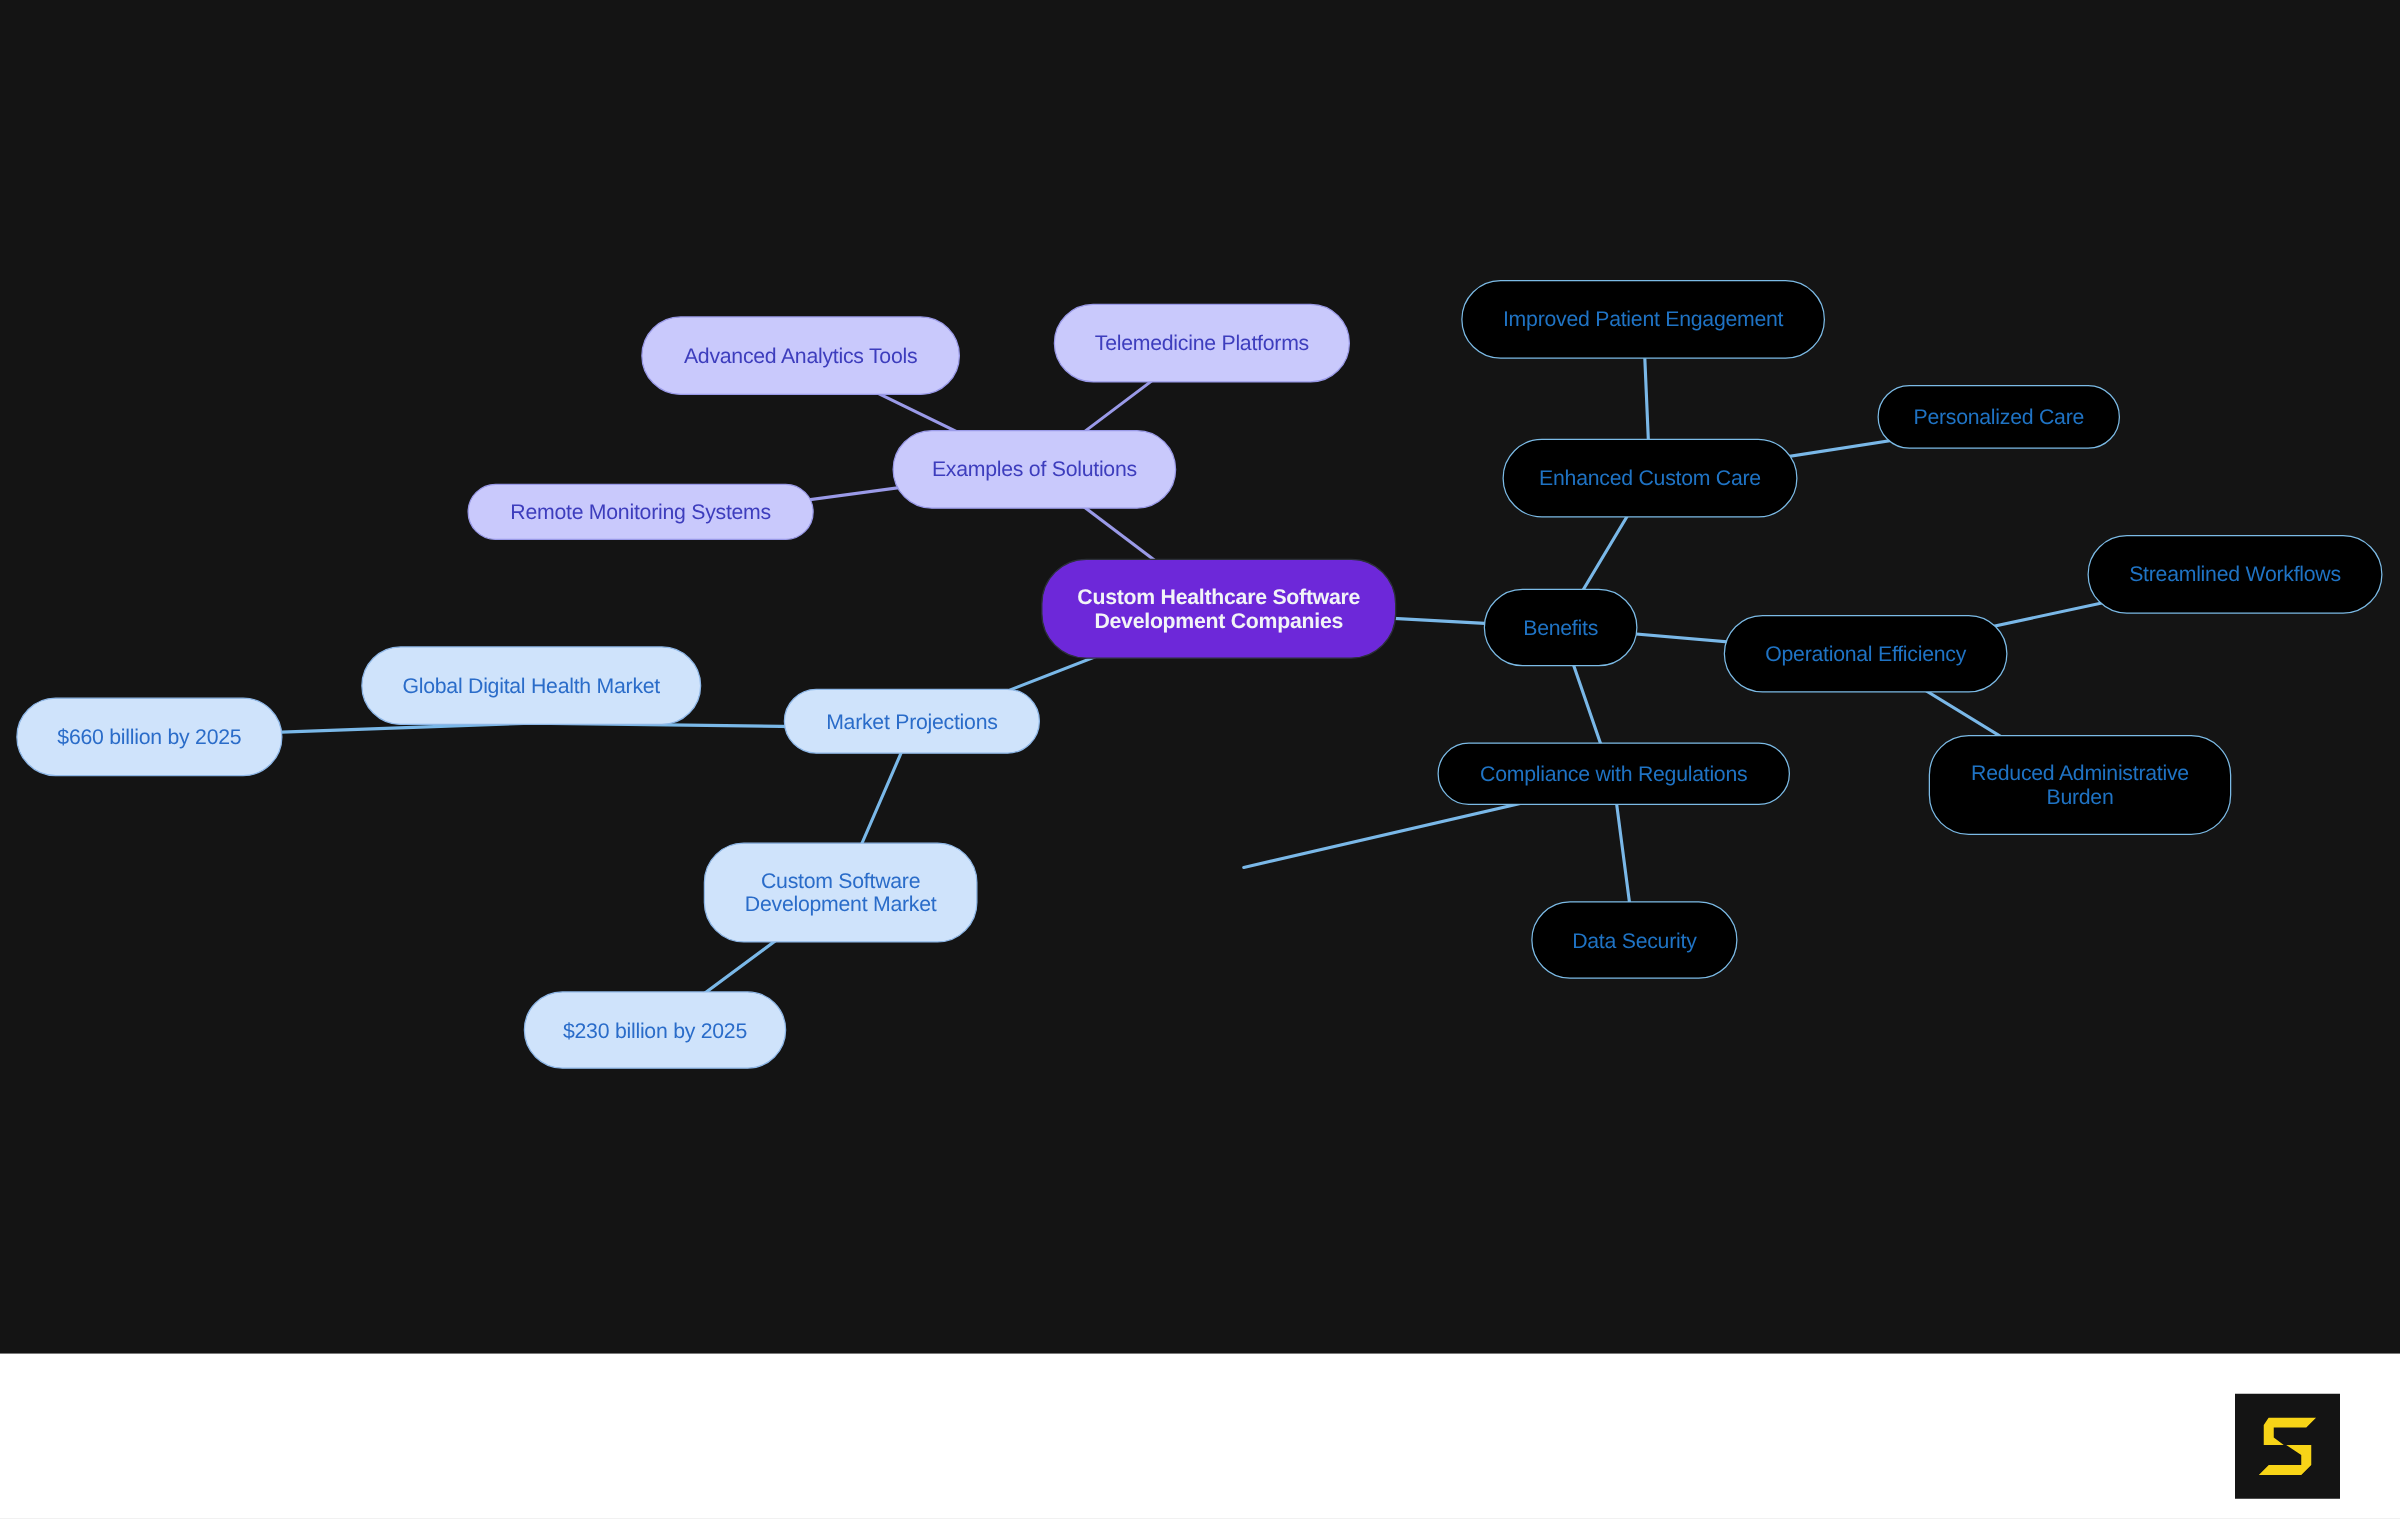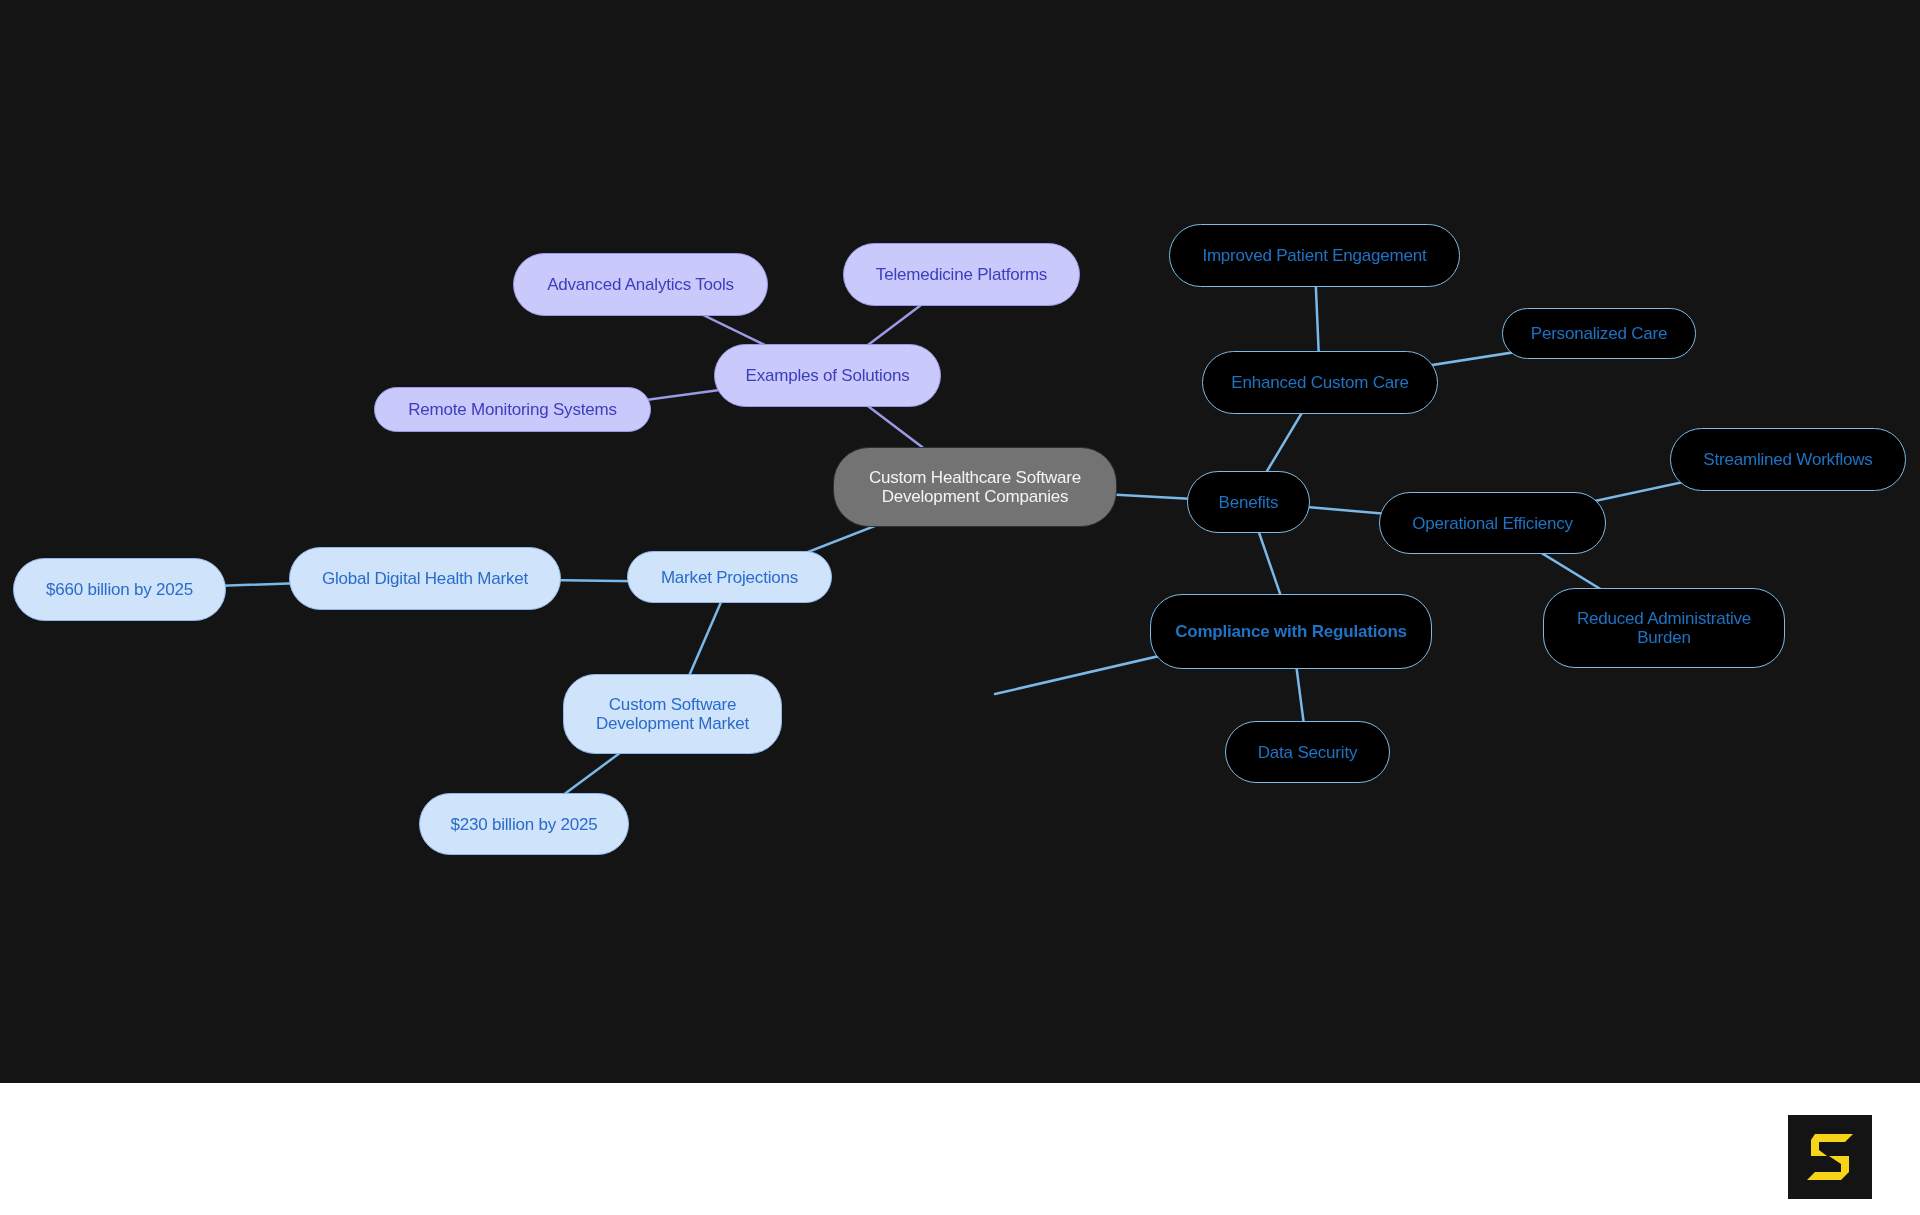--- a/index.html
+++ b/index.html
@@ -1,20 +1,20 @@
 <!DOCTYPE html>
 <html><head>
 <meta charset="utf-8">
 <style>
   html, body { margin:0; padding:0; }
   body { width:1920px; height:1215px; position:relative; overflow:hidden; background:#ffffff; font-family:"Liberation Sans", sans-serif; }
   #canvas { position:absolute; left:0; top:0; width:1920px; height:1083px; background:#141414; }
   #edges { position:absolute; left:0; top:0; width:1920px; height:1083px; }
   .node { position:absolute; box-sizing:border-box; display:flex; align-items:center; justify-content:center; text-align:center; border-radius:32px; font-size:17px; line-height:19px; padding:0 16px; letter-spacing:-0.2px; }
-  .node.root { background:#737373; color:#f2f4f7; border:1.5px solid #2c3038; border-radius:36px; }
+  .node.root { background:#6d28d9; color:#f2f4f7; border:1.5px solid #2c3038; border-radius:36px;font-weight:bold; }
   .node.purple { background:#c9c9fc; color:#3d3dbd; border:1.5px solid #9a9ae8; }
   .node.paleblue { background:#cfe3fb; color:#2a6cc9; border:1.5px solid #8fb8e8; }
   .node.skyblue { background:#000000; color:#1f73c4; border:1.5px solid #7cbbe6; }
   #footer { position:absolute; left:0; top:1083px; width:1920px; height:132px; background:#ffffff; }
   #logo { position:absolute; left:1788px; top:1115px; width:84px; height:84px; background:#141414; display:flex; align-items:center; justify-content:center; }
 </style>
 </head>
 <body>
 
 <div id="canvas">
@@ -56,21 +56,21 @@
   <div class="node purple" style="left:843px;top:243px;width:237px;height:63px;">
     <span>Telemedicine Platforms</span>
   </div>
   <div class="node purple" style="left:374px;top:387px;width:277px;height:45px;">
     <span>Remote Monitoring Systems</span>
   </div>
 
   <div class="node paleblue" style="left:627px;top:551px;width:205px;height:52px;">
     <span>Market Projections</span>
   </div>
-  <div class="node paleblue" style="left:289px;top:547px;width:272px;height:63px;text-align:center;">
+  <div class="node paleblue" style="left:289px;top:517px;width:272px;height:63px;text-align:center;">
     <span>Global Digital Health Market</span>
   </div>
   <div class="node paleblue" style="left:13px;top:558px;width:213px;height:63px;">
     <span>$660 billion by 2025</span>
   </div>
   <div class="node paleblue" style="left:563px;top:674px;width:219px;height:80px;flex-direction:column;">
     <span>Custom Software</span>
     <span>Development Market</span>
   </div>
   <div class="node paleblue" style="left:419px;top:793px;width:210px;height:62px;">
@@ -92,21 +92,21 @@
   <div class="node skyblue" style="left:1379px;top:492px;width:227px;height:62px;">
     <span>Operational Efficiency</span>
   </div>
   <div class="node skyblue" style="left:1670px;top:428px;width:236px;height:63px;">
     <span>Streamlined Workflows</span>
   </div>
   <div class="node skyblue" style="left:1543px;top:588px;width:242px;height:80px;flex-direction:column;">
     <span>Reduced Administrative</span>
     <span>Burden</span>
   </div>
-  <div class="node skyblue" style="left:1150px;top:594px;width:282px;height:75px;font-weight:bold;">
+  <div class="node skyblue" style="left:1150px;top:594px;width:282px;height:50px;">
     <span>Compliance with Regulations</span>
   </div>
   <div class="node skyblue" style="left:1225px;top:721px;width:165px;height:62px;">
     <span>Data Security</span>
   </div>
 </div>
 
 <div id="footer"></div>
 
 <div id="logo">

